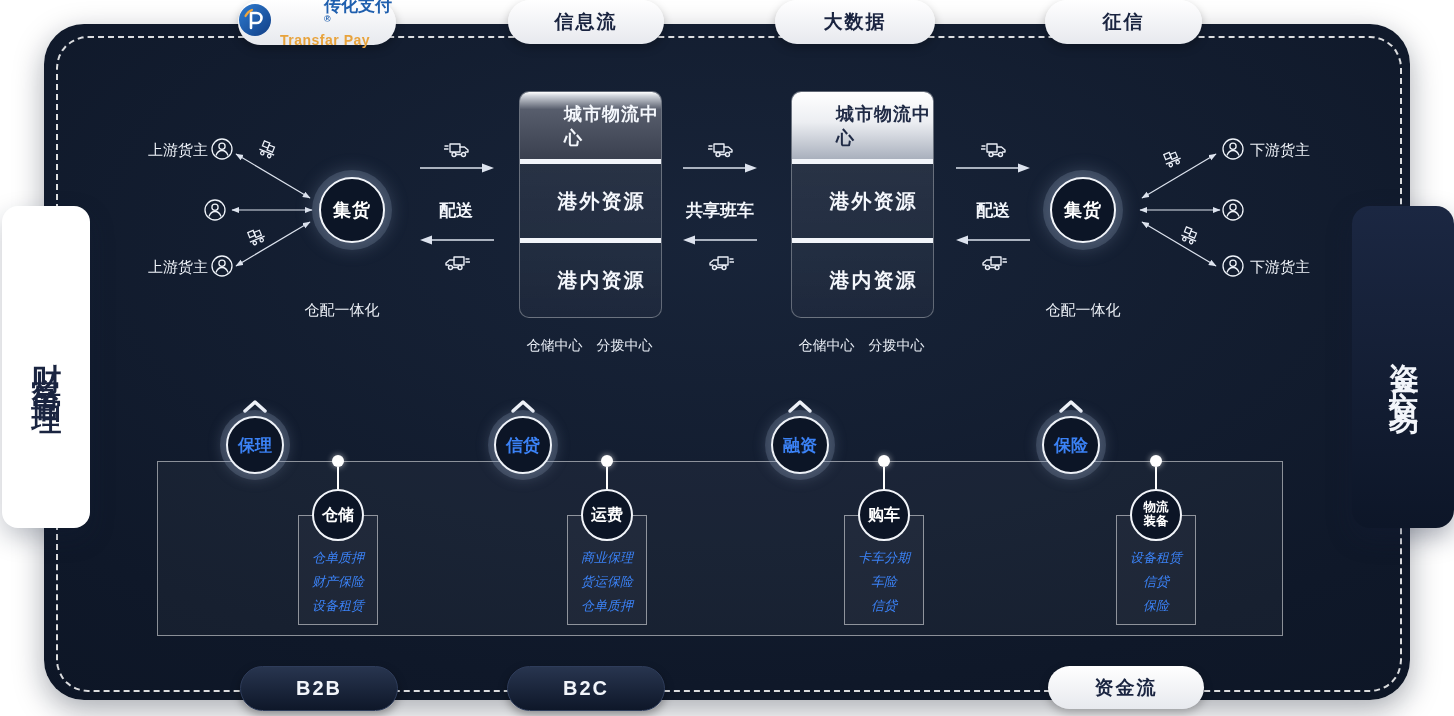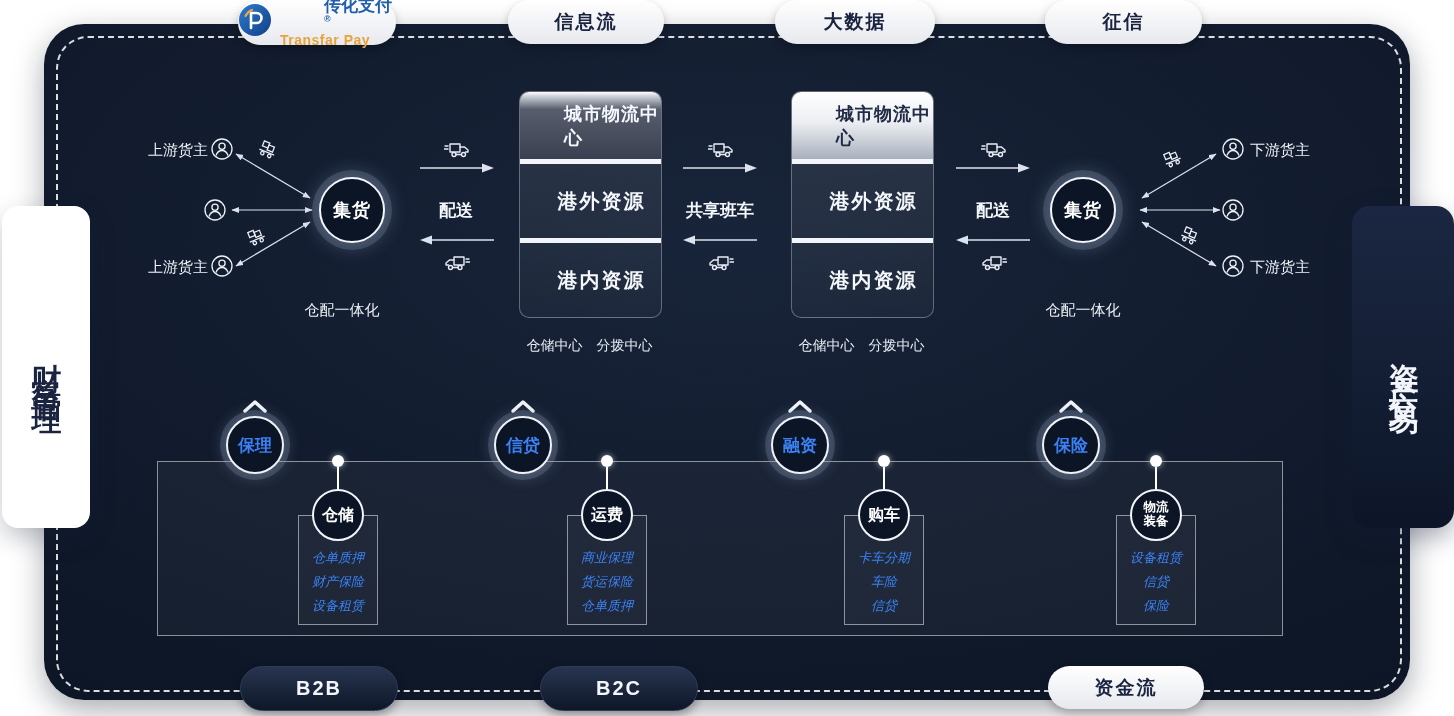--- a/index.html
+++ b/index.html
@@ -391,21 +391,21 @@
 
   <div class="prod" style="left:312px">仓储</div>
   <div class="prod" style="left:581px">运费</div>
   <div class="prod" style="left:858px">购车</div>
   <div class="prod" style="left:1130px">
     <span class="pl">物流</span>
     <span class="pl">装备</span>
   </div>
 
   <div class="pill pill-dark bpill" style="left:240px">B2B</div>
-  <div class="pill pill-dark bpill" style="left:540px">B2C</div>
+  <div class="pill pill-dark bpill" style="left:507px">B2C</div>
   <div class="pill pill-light bpill" style="left:1048px;font-size:19px">资金流</div>
 
   <div class="side-card side-left">
     <span class="vtext">财富管理</span>
   </div>
   <div class="side-card side-right">
     <span class="vtext">资产交易</span>
   </div>
 
 </div>

